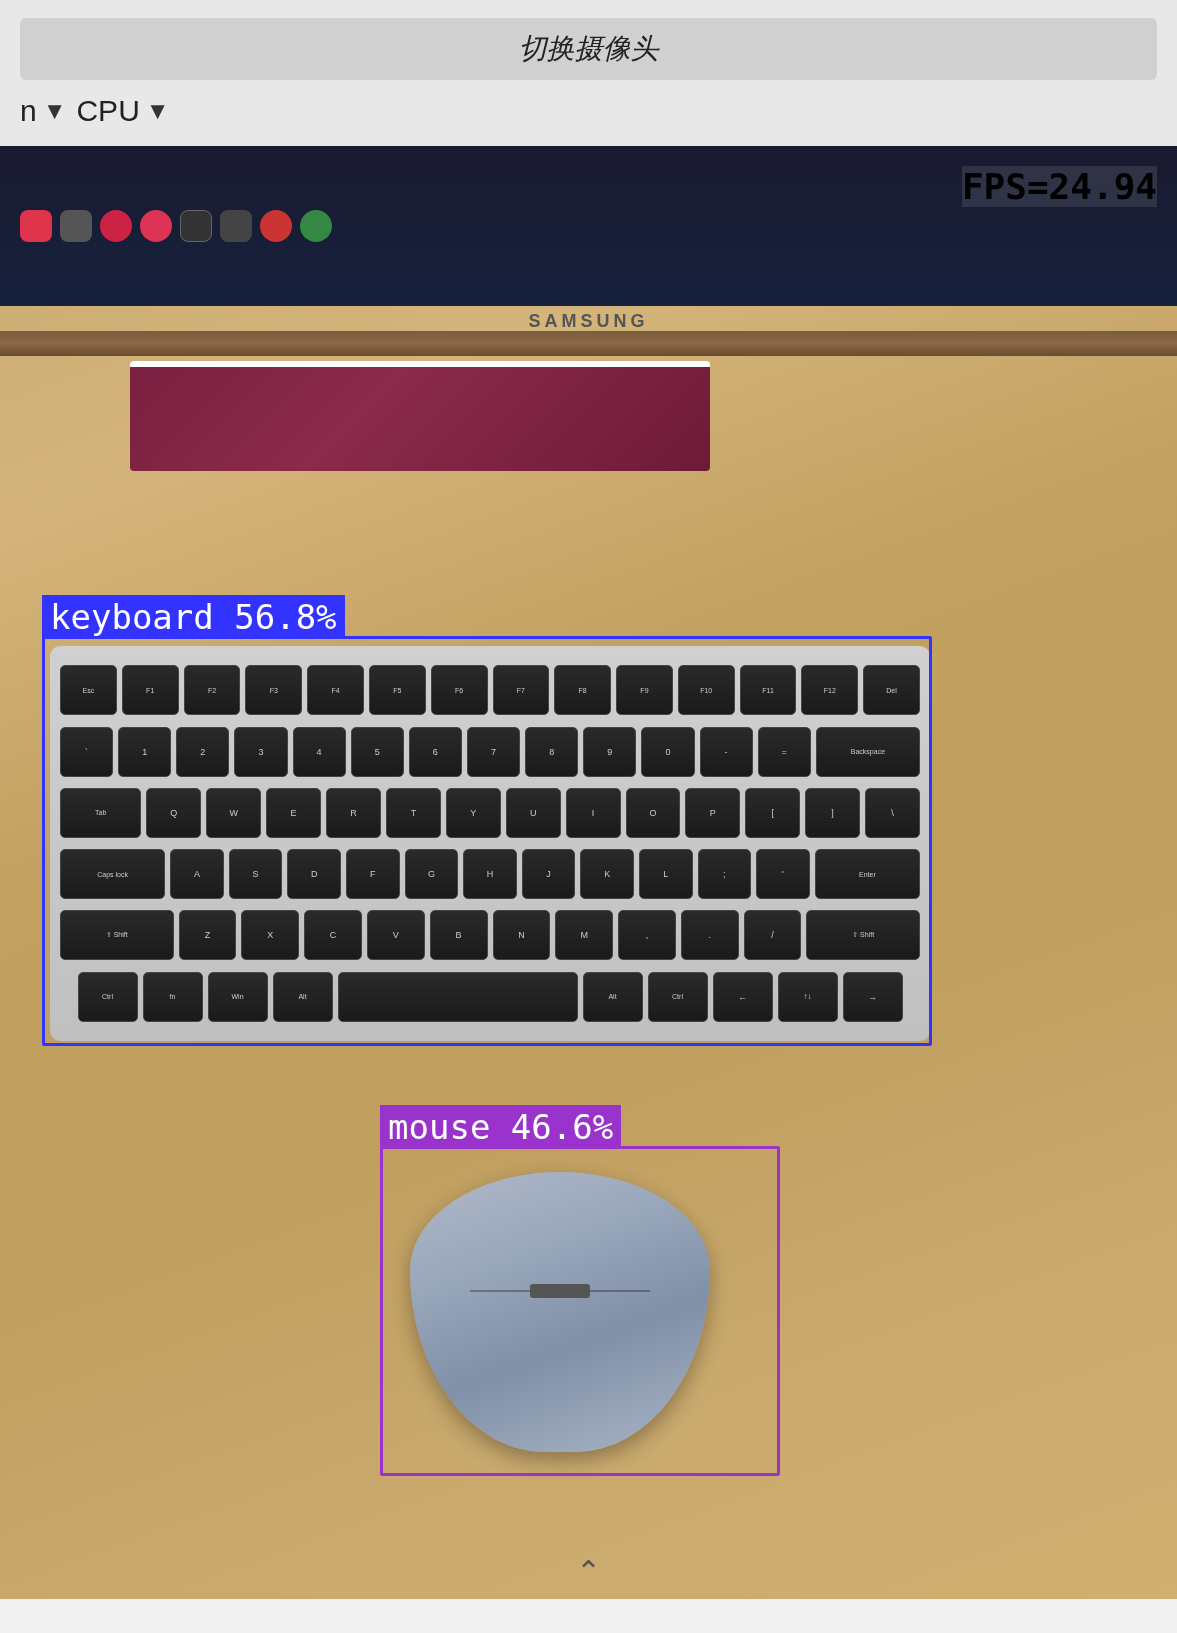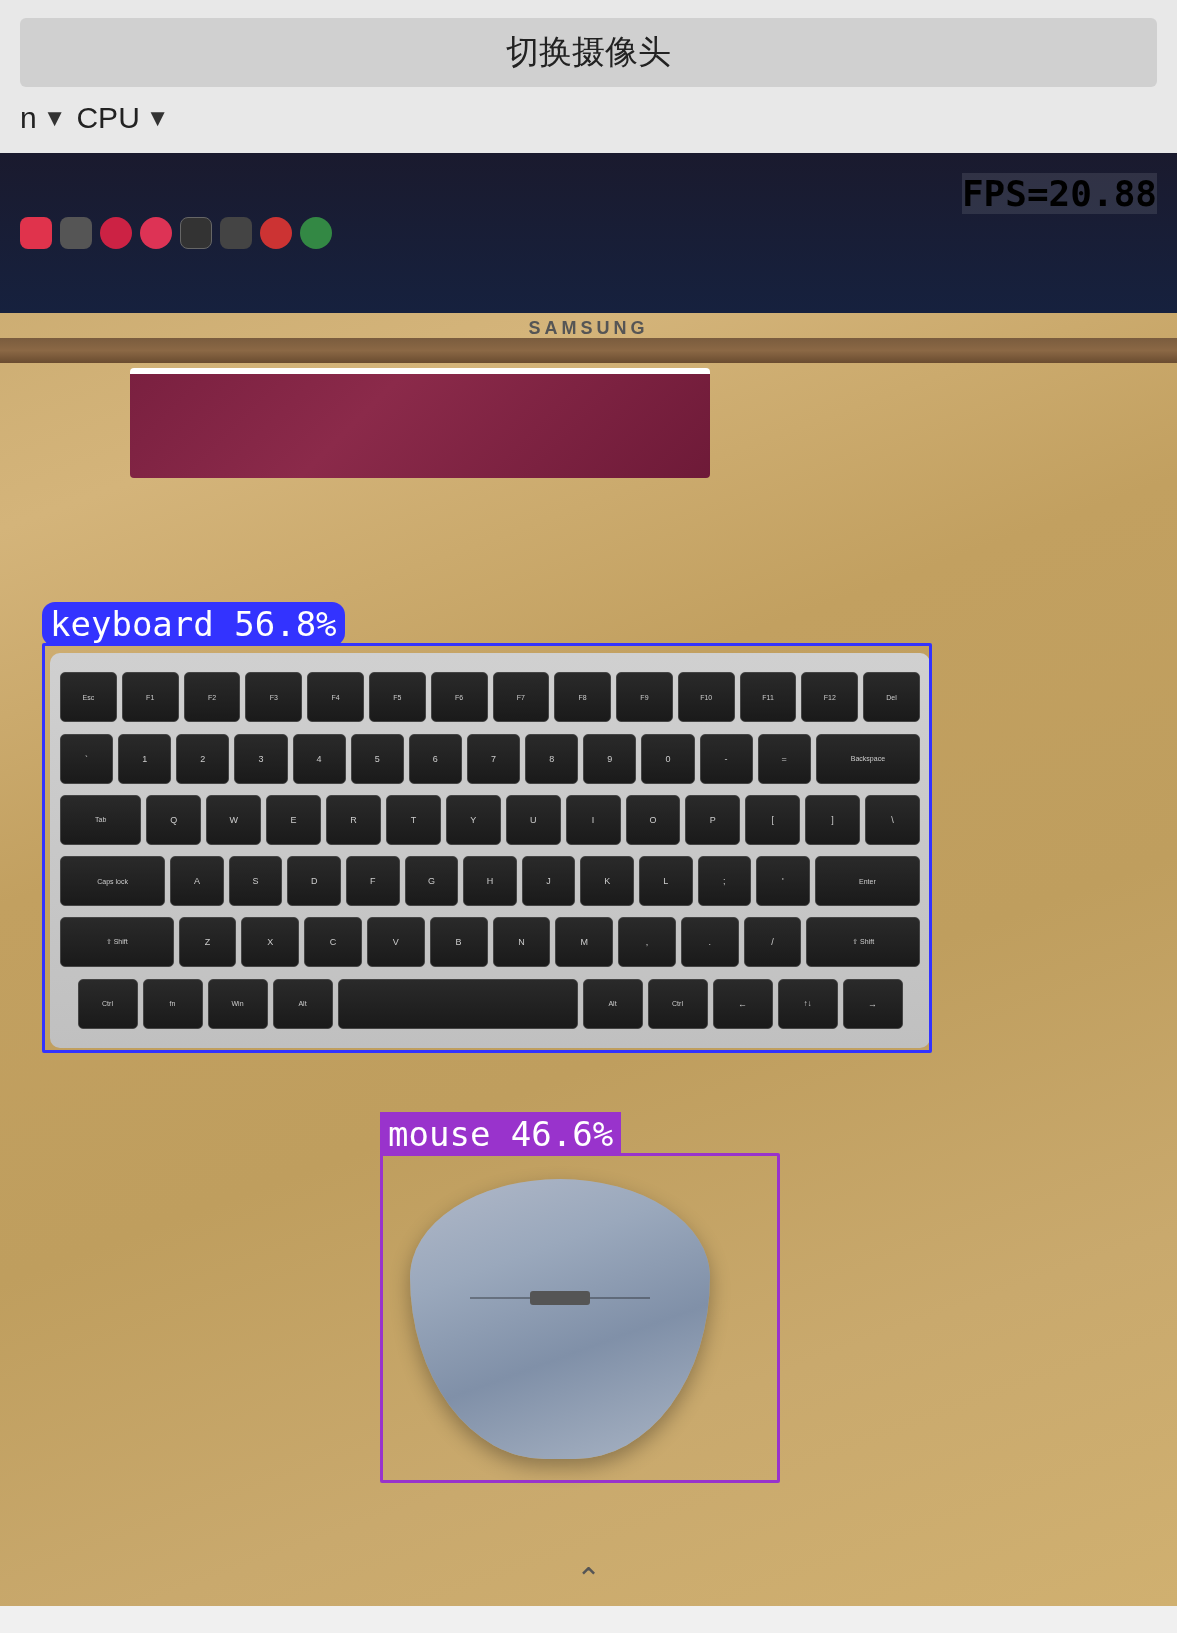--- a/index.html
+++ b/index.html
@@ -18,25 +18,26 @@
       display: flex;
       flex-direction: column;
       gap: 10px;
     }
 
     .switch-camera-btn {
       background: #d0d0d0;
       border: none;
       border-radius: 6px;
       padding: 12px 24px;
-      font-size: 33px;
+      font-size: 28px;
       color: #222;
       cursor: pointer;
       display: inline-block;
       font-weight: 400;
+      font-style: italic;
     }
 
     .controls-row {
       display: flex;
       align-items: center;
       gap: 10px;
       padding: 4px 0;
     }
 
     .dropdown-group {
@@ -159,21 +160,20 @@
 
     .detection-label-keyboard {
       position: absolute;
       top: -44px;
       left: -3px;
       background: #3333ff;
       color: #fff;
       font-size: 34px;
       font-family: monospace;
       padding: 2px 8px;
-      border-radius: 13px;
     }
 
     
     .keyboard-visual {
       position: absolute;
       top: 500px;
       left: 50px;
       width: 880px;
       height: 395px;
       background: linear-gradient(180deg, #d0d0d0 0%, #c0c0c0 100%);
@@ -314,21 +314,21 @@
       <span class="dock-icon" style="background:#444;border-radius:8px;"></span>
       <span class="dock-icon" style="background:#cc3333;border-radius:50%;"></span>
       <span class="dock-icon" style="background:#338844;border-radius:50%;"></span>
     </div>
     <div class="monitor-brand">SAMSUNG</div>
     <div class="monitor-stand"></div>
   </div>
 
   <div class="book"></div>
 
-  <div class="fps-display">FPS=20.88</div>
+  <div class="fps-display">FPS=24.94</div>
 
   <div class="keyboard-visual">
 
     <div class="key-row">
       <div class="key" style="font-size:7px;">Esc</div>
       <div class="key" style="font-size:7px;">F1</div>
       <div class="key" style="font-size:7px;">F2</div>
       <div class="key" style="font-size:7px;">F3</div>
       <div class="key" style="font-size:7px;">F4</div>
       <div class="key" style="font-size:7px;">F5</div>

